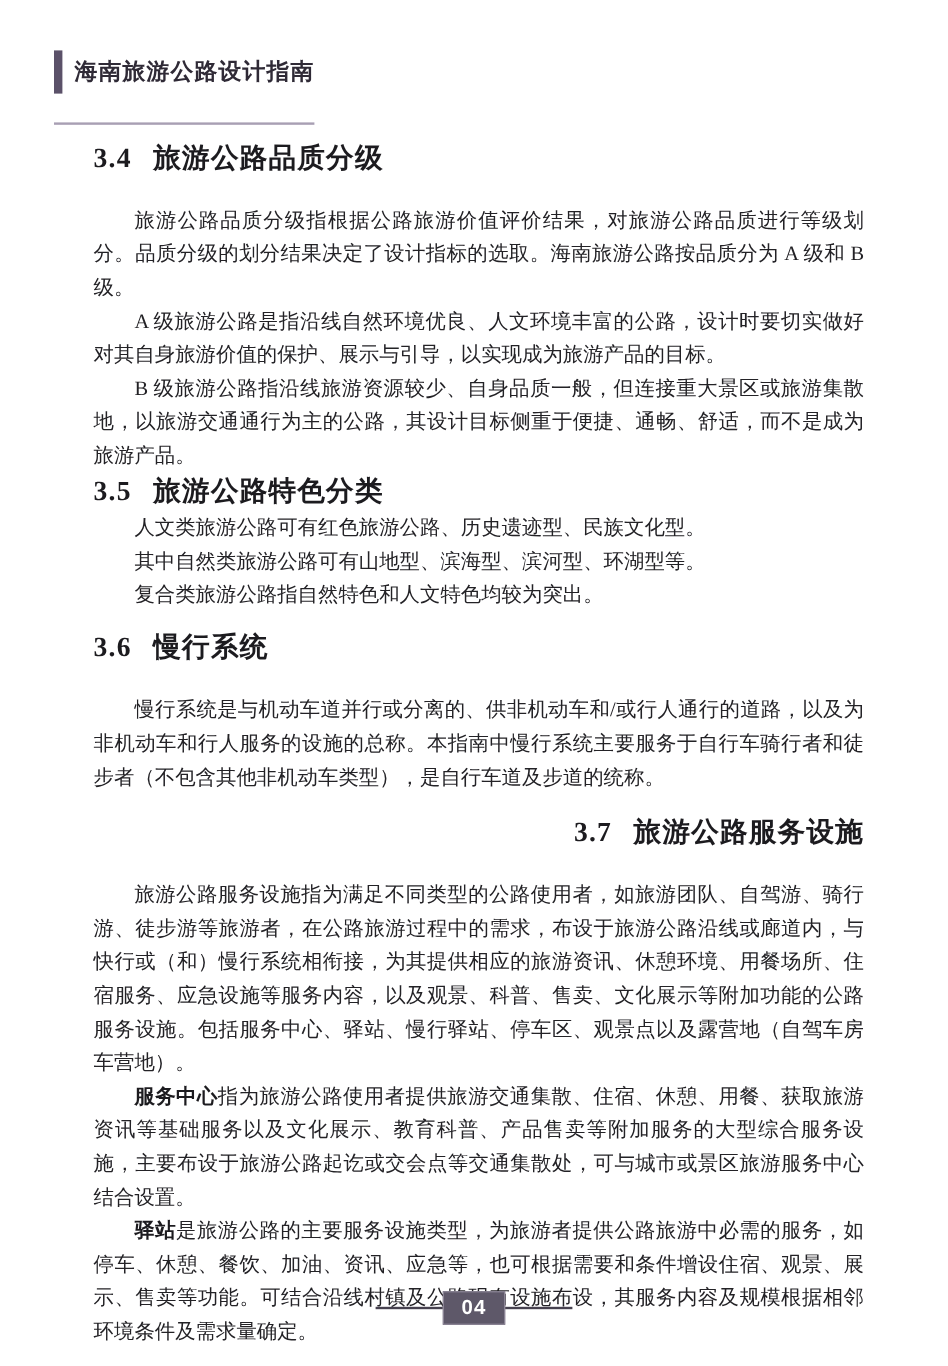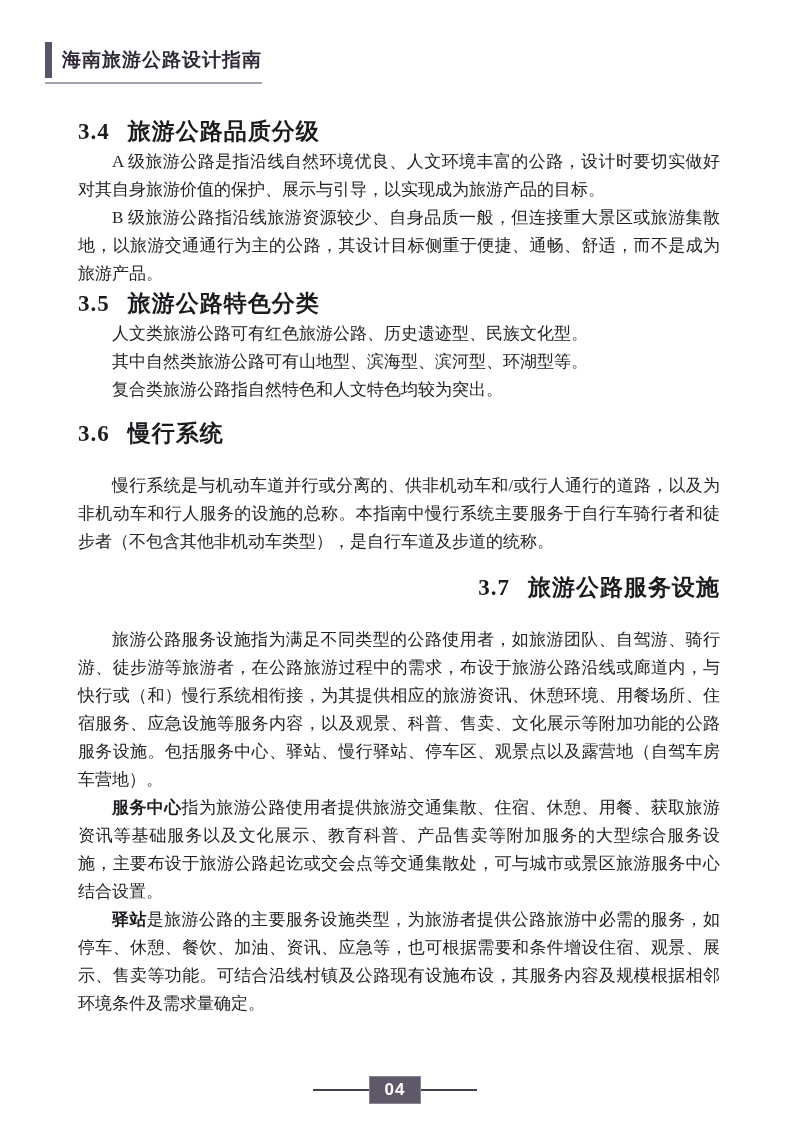--- a/index.html
+++ b/index.html
@@ -16,21 +16,21 @@
     color: #232226;
     overflow: hidden;
   }
   
   .page-header {
     position: absolute;
     top: 42px;
     left: 45px;
     display: inline-flex;
     align-items: center;
-    padding-bottom: 4px;
+    padding-bottom: 24px;
     border-bottom: 2px solid #a89fb3;
     min-width: 165px;
   }
   .header-bar {
     display: inline-block;
     width: 7px;
     height: 36px;
     background: #5b5169;
     margin-right: 10px;
   }
@@ -115,20 +115,21 @@
 
   <header class="page-header">
     <span class="header-bar"></span>
     <span class="header-title">海南旅游公路设计指南</span>
   </header>
 
   <main class="content">
 
     <section>
       <h2 class="sec-title mt-1"><span class="sec-num">3.4</span><span class="sec-name">旅游公路品质分级</span></h2>
+      <p class="body-p first"><span class="lead"></span><span>旅游公路品质分级指根据公路旅游价值评价结果，对旅游公路品质进行等级划分。品质分级的划分结果决定了设计指标的选取。海南旅游公路按品质分为 A 级和 B 级。</span></p>
       <p class="body-p"><span class="lead"></span><span>A 级旅游公路是指沿线自然环境优良、人文环境丰富的公路，设计时要切实做好对其自身旅游价值的保护、展示与引导，以实现成为旅游产品的目标。</span></p>
       <p class="body-p"><span class="lead"></span><span>B 级旅游公路指沿线旅游资源较少、自身品质一般，但连接重大景区或旅游集散地，以旅游交通通行为主的公路，其设计目标侧重于便捷、通畅、舒适，而不是成为旅游产品。</span></p>
     </section>
 
     <section>
       <h2 class="sec-title mt-2"><span class="sec-num">3.5</span><span class="sec-name">旅游公路特色分类</span></h2>
       <p class="body-p"><span class="lead"></span><span>人文类旅游公路可有红色旅游公路、历史遗迹型、民族文化型。</span></p>
       <p class="body-p"><span class="lead"></span><span>其中自然类旅游公路可有山地型、滨海型、滨河型、环湖型等。</span></p>
       <p class="body-p"><span class="lead"></span><span>复合类旅游公路指自然特色和人文特色均较为突出。</span></p>
     </section>

